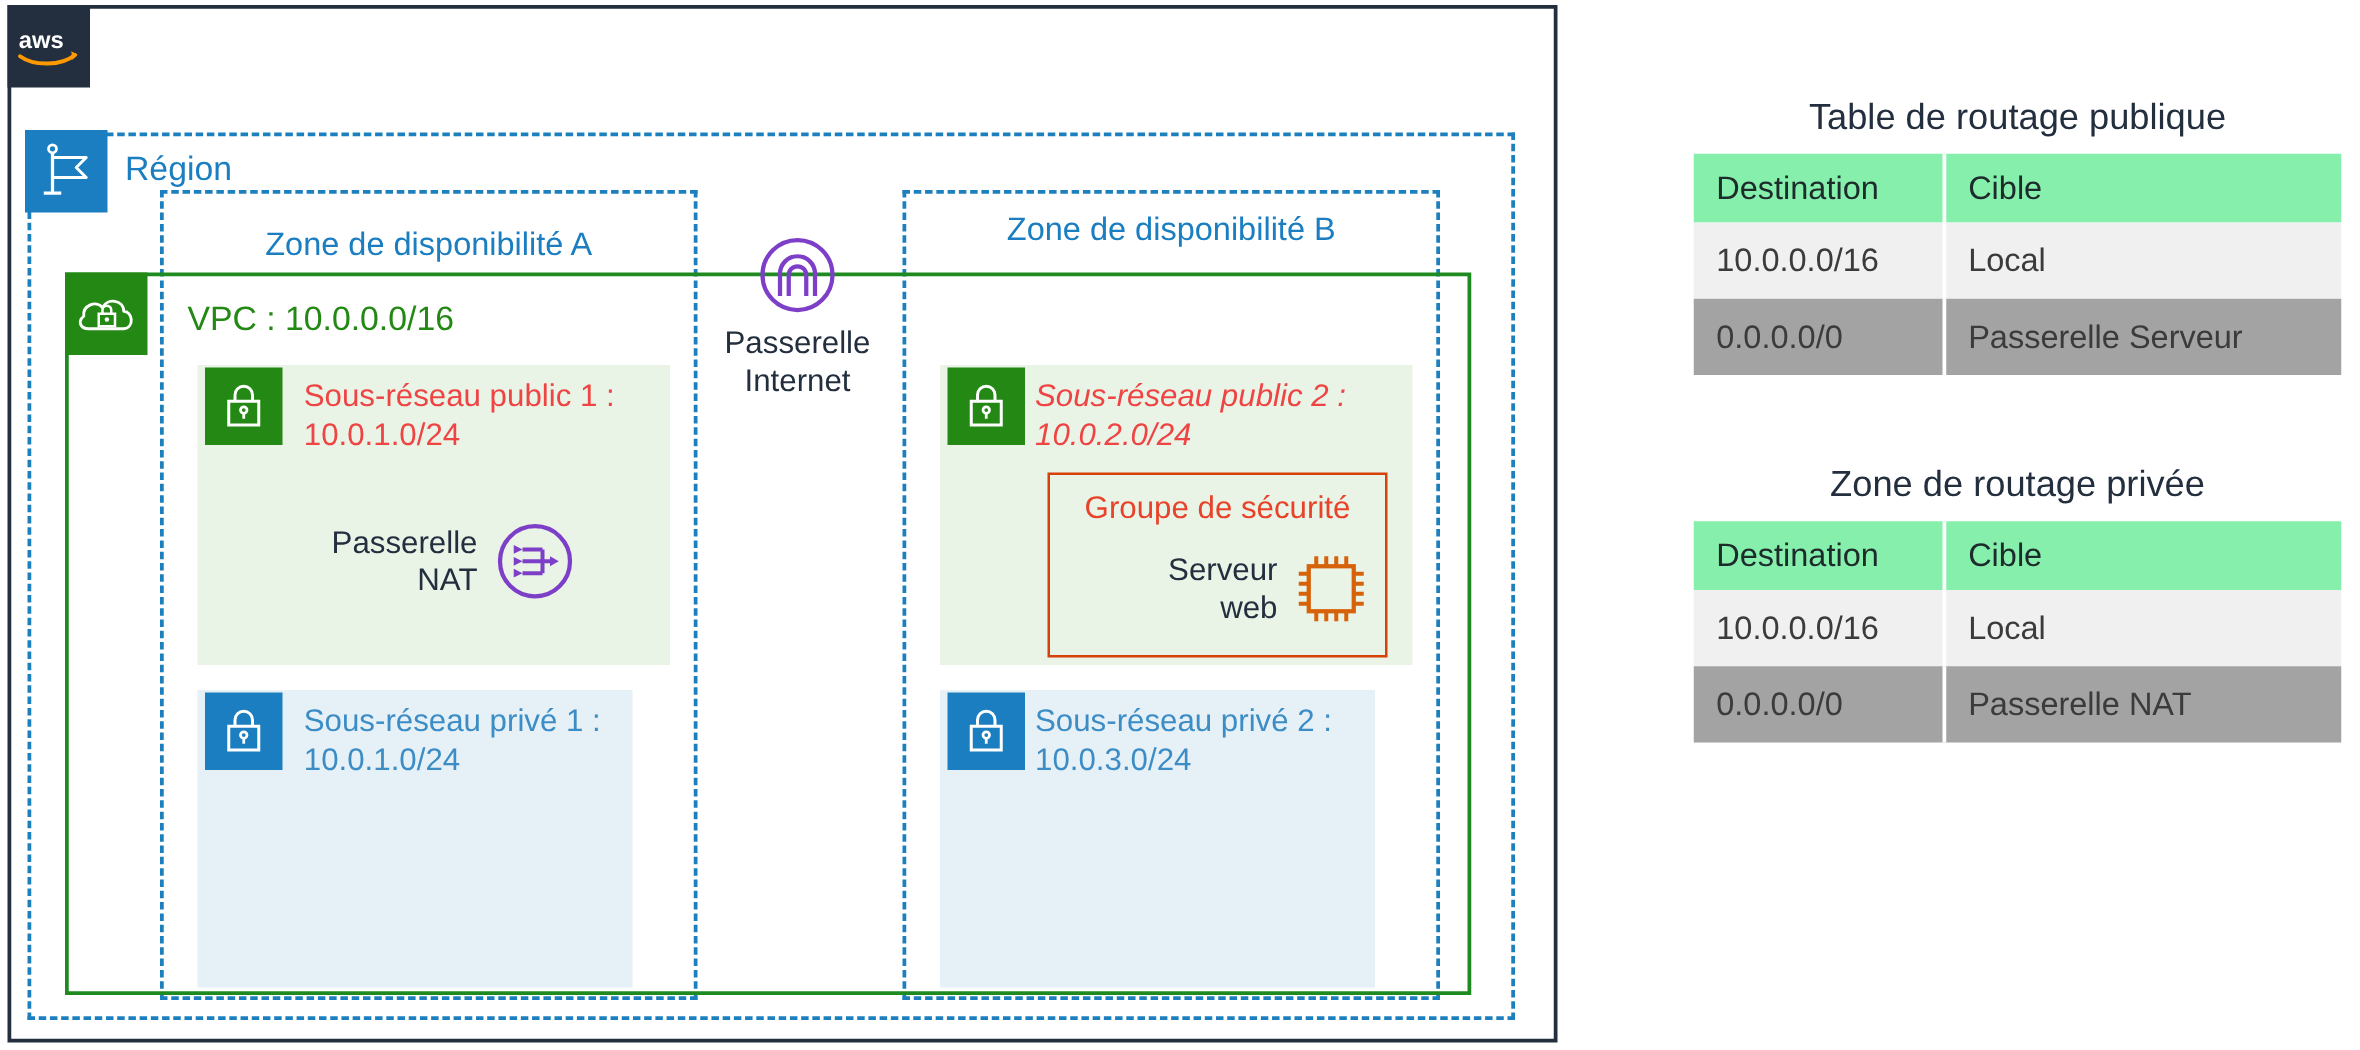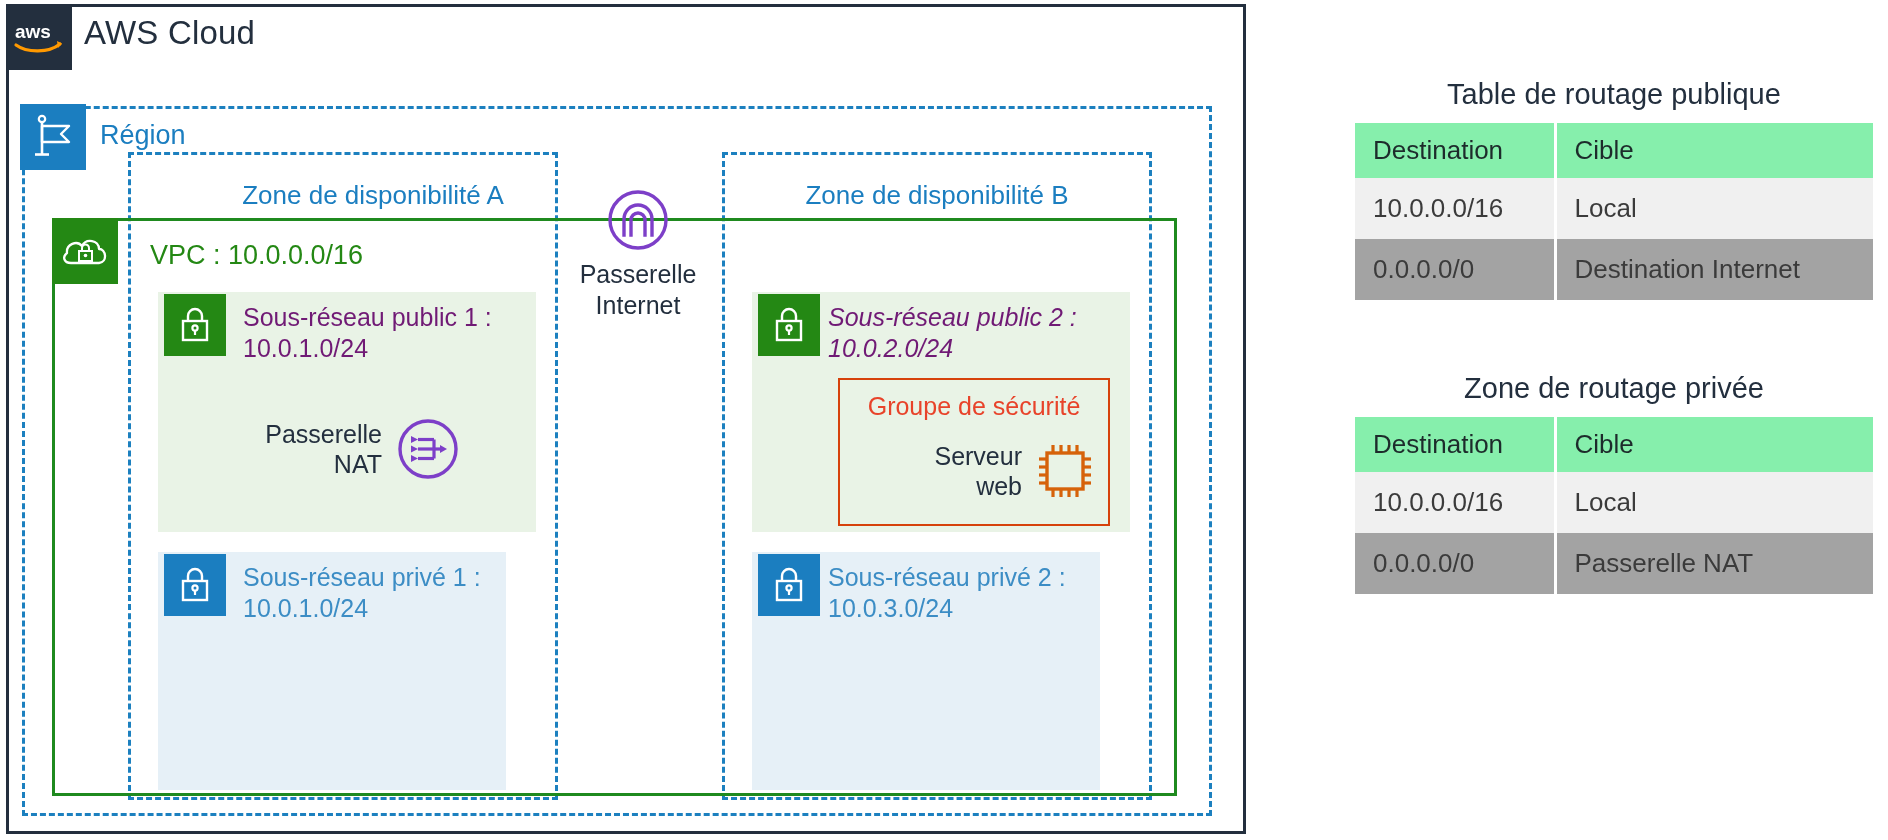--- a/index.html
+++ b/index.html
@@ -118,22 +118,22 @@
   }
   .az-a { left: 128px; top: 152px; width: 430px; height: 648px; }
   .az-b { left: 722px; top: 152px; width: 430px; height: 648px; }
   .az-label {
     position: absolute;
     font-size: 26px;
     color: #1B7EC0;
     white-space: nowrap;
     text-align: center;
   }
-  .az-a-label { left: 128px; top: 180px; width: 430px; padding-left: 30px; }
-  .az-b-label { left: 722px; top: 180px; width: 430px; }
+  .az-a-label { left: 128px; top: 180px; width: 430px; }
+  .az-b-label { left: 722px; top: 168px; width: 430px; }
 
   
   .subnet {
     position: absolute;
     box-sizing: border-box;
   }
   .subnet-public { background: #E9F3E6; }
   .subnet-private { background: #E6F0F7; }
   .sub-pub-1 { left: 158px; top: 292px; width: 378px; height: 240px; }
   .sub-pub-2 { left: 752px; top: 292px; width: 378px; height: 240px; }
@@ -154,21 +154,21 @@
   .sb-pub2 { left: 758px; top: 294px; }
   .sb-priv1 { left: 164px; top: 554px; }
   .sb-priv2 { left: 758px; top: 554px; }
 
   .subnet-label {
     position: absolute;
     font-size: 25px;
     line-height: 31px;
     white-space: nowrap;
   }
-  .label-green { color: #701a75; }
+  .label-green { color: #ef4444; }
   .label-blue  { color: #3C8DC5; }
   .sl-pub1 { left: 243px; top: 302px; }
   .sl-pub2 { left: 828px; top: 302px; font-style: italic; }
   .sl-priv1 { left: 243px; top: 562px; }
   .sl-priv2 { left: 828px; top: 562px; }
 
   
   .nat-node {
     position: absolute;
     left: 225px;
@@ -284,21 +284,20 @@
 
   <div class="aws-cloud-box"></div>
 
   <div class="aws-logo-badge">
     <svg width="52" height="38" viewBox="0 0 52 38" class="icon-svg">
       <text x="2" y="20" font-family="Liberation Sans, sans-serif" font-size="19" font-weight="bold" fill="#ffffff">aws</text>
       <path d="M3 27 C14 35, 36 35, 47 26" stroke="#FF9900" stroke-width="3.2" fill="none" stroke-linecap="round"></path>
       <path d="M44 23 L49 25.5 L45 30 Z" fill="#FF9900"></path>
     </svg>
   </div>
-  <div class="aws-cloud-title">AWS Cloud</div>
 
   <div class="region-box"></div>
   <div class="region-badge">
     <svg width="44" height="46" viewBox="0 0 44 46" class="icon-svg">
       <circle cx="11" cy="5" r="3.2" fill="none" stroke="#ffffff" stroke-width="2.2"></circle>
       <line x1="11" y1="8.5" x2="11" y2="40" stroke="#ffffff" stroke-width="2.6"></line>
       <line x1="4" y1="40.5" x2="18" y2="40.5" stroke="#ffffff" stroke-width="2.6"></line>
       <path d="M11 12 L38 12 L30 20 L38 28 L11 28 Z" fill="none" stroke="#ffffff" stroke-width="2.4" stroke-linejoin="round"></path>
     </svg>
   </div>
@@ -455,21 +454,21 @@
           <th>Cible</th>
         </tr>
       </thead>
       <tbody>
         <tr class="row-alt">
           <td>10.0.0.0/16</td>
           <td>Local</td>
         </tr>
         <tr class="row-plain">
           <td>0.0.0.0/0</td>
-          <td>Destination Internet</td>
+          <td>Passerelle Serveur</td>
         </tr>
       </tbody>
     </table>
   </div>
 
   <div class="rt-block rt-private">
     <div class="rt-title">Zone de routage privée</div>
     <table class="rt-table">
       <colgroup>
           <col class="col-dest">

